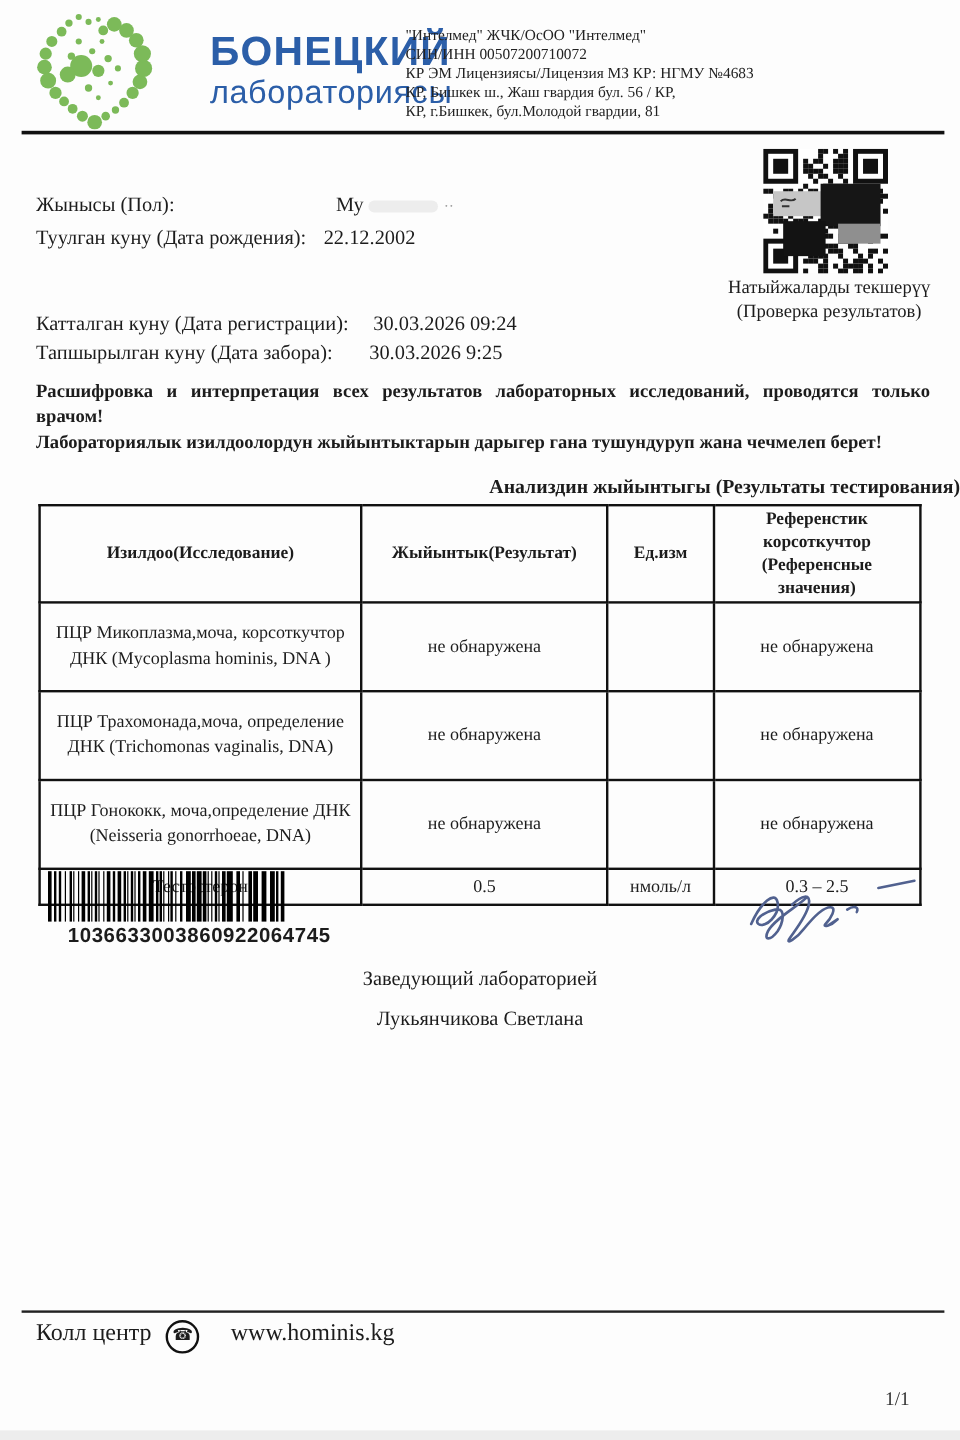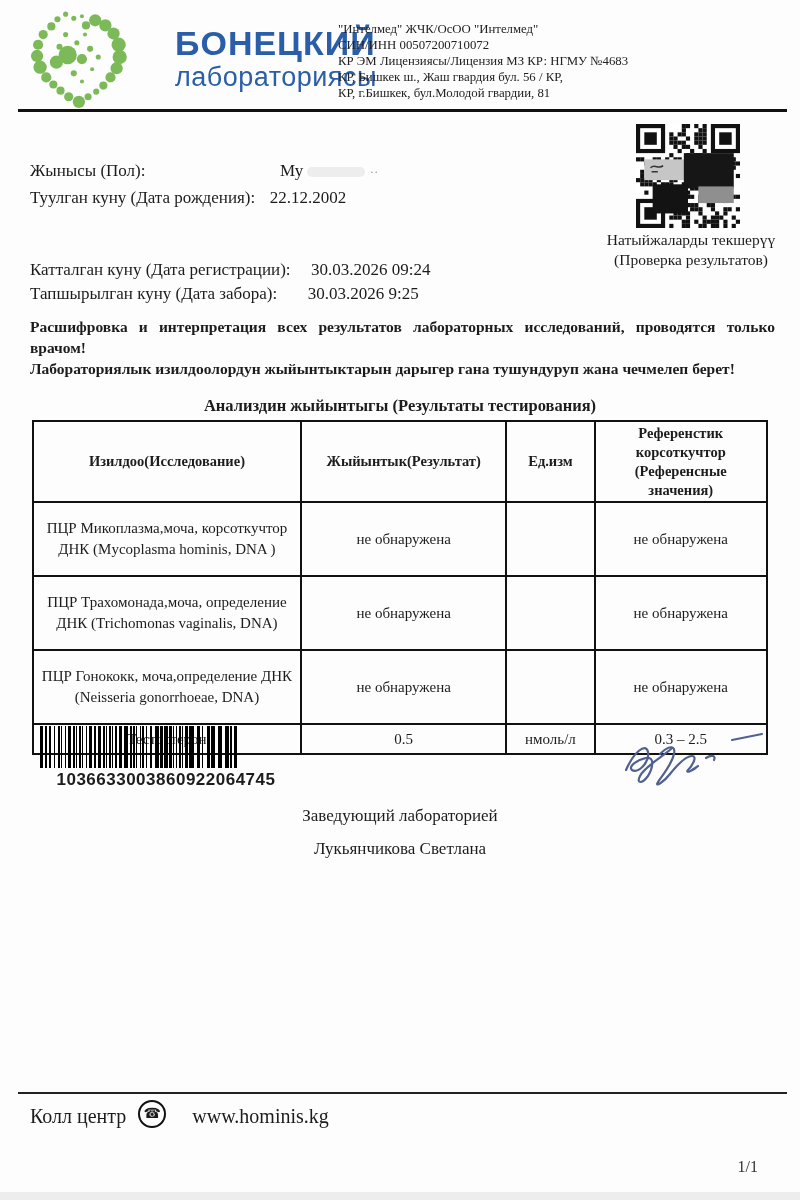--- a/index.html
+++ b/index.html
@@ -23,21 +23,21 @@
   .redact-gray{display:inline-block; vertical-align:middle; height:18px; background:#dedede; border-radius:2px;}
   .redact-gray2{display:inline-block; vertical-align:middle; height:16px; background:#ececec; border-radius:2px;}
   .redact-black{display:inline-block; vertical-align:middle; width:50px; height:20px; background:#0b0b0b; border-radius:10px; transform:rotate(-4deg);}
   .smudge{display:inline-block; vertical-align:middle; width:58px; height:10px; background:#ededed; border-radius:5px;}
 
   .qr-caption{font-size:15.5px; line-height:20px; text-align:center; width:190px;}
 
   .notice{left:30px; top:316px; width:745px; font-weight:700; font-size:15.5px; line-height:21px; text-align:justify;}
   .notice p{margin:0;}
 
-  .tbl-title{left:0; top:396px; width:800px; text-align:center; font-weight:700; font-size:16.5px;}
+  .tbl-title{left:0; top:396px; width:800px; text-align:right; font-weight:700; font-size:16.5px;}
 
   table.results{border-collapse:collapse; table-layout:fixed; width:736px;}
   table.results th, table.results td{
     border:2px solid #111; text-align:center; vertical-align:middle;
     padding:2px 6px; font-size:15px; line-height:1.45; overflow:hidden;
   }
   table.results th{font-weight:700; font-size:14.5px; line-height:1.3;}
   .col1{width:36.5%;} .col2{width:28%;} .col3{width:12%;} .col4{width:23.5%;}
   tr.r-head{height:46px;} tr.r-tall{height:74px;} tr.r-short{height:30px;}
 
@@ -47,21 +47,21 @@
   .barcode span.g{background:transparent;}
   .barcode-digits{
     font-family:"Liberation Sans","DejaVu Sans",sans-serif; font-weight:700;
     font-size:17px; letter-spacing:.5px; margin-top:2px; text-align:center;
   }
 
   .sig-block{left:0; top:806px; width:800px; text-align:center; font-size:17px;}
   .sig-line2{margin-top:13px;}
 
   .footer-rule{left:18px; top:1092px; width:769px; height:2px; background:#222;}
-  .footer{left:30px; top:1100px; font-size:20px; white-space:nowrap; display:flex; align-items:flex-end; gap:10px;}
+  .footer{left:30px; top:1100px; font-size:20px; white-space:nowrap; display:flex; align-items:flex-start; gap:10px;}
   .phone-circle{
     display:inline-flex; align-items:center; justify-content:center;
     width:24px; height:24px; border:2px solid #111; border-radius:50%;
     font-size:14px; line-height:1; margin:0 2px;
   }
   .page-num{right:42px; top:1158px; font-size:16px; color:#333;}
   .scan-edge{left:0; top:1192px; width:800px; height:8px; background:#ededed;}
 </style>
 </head>
 <body>

